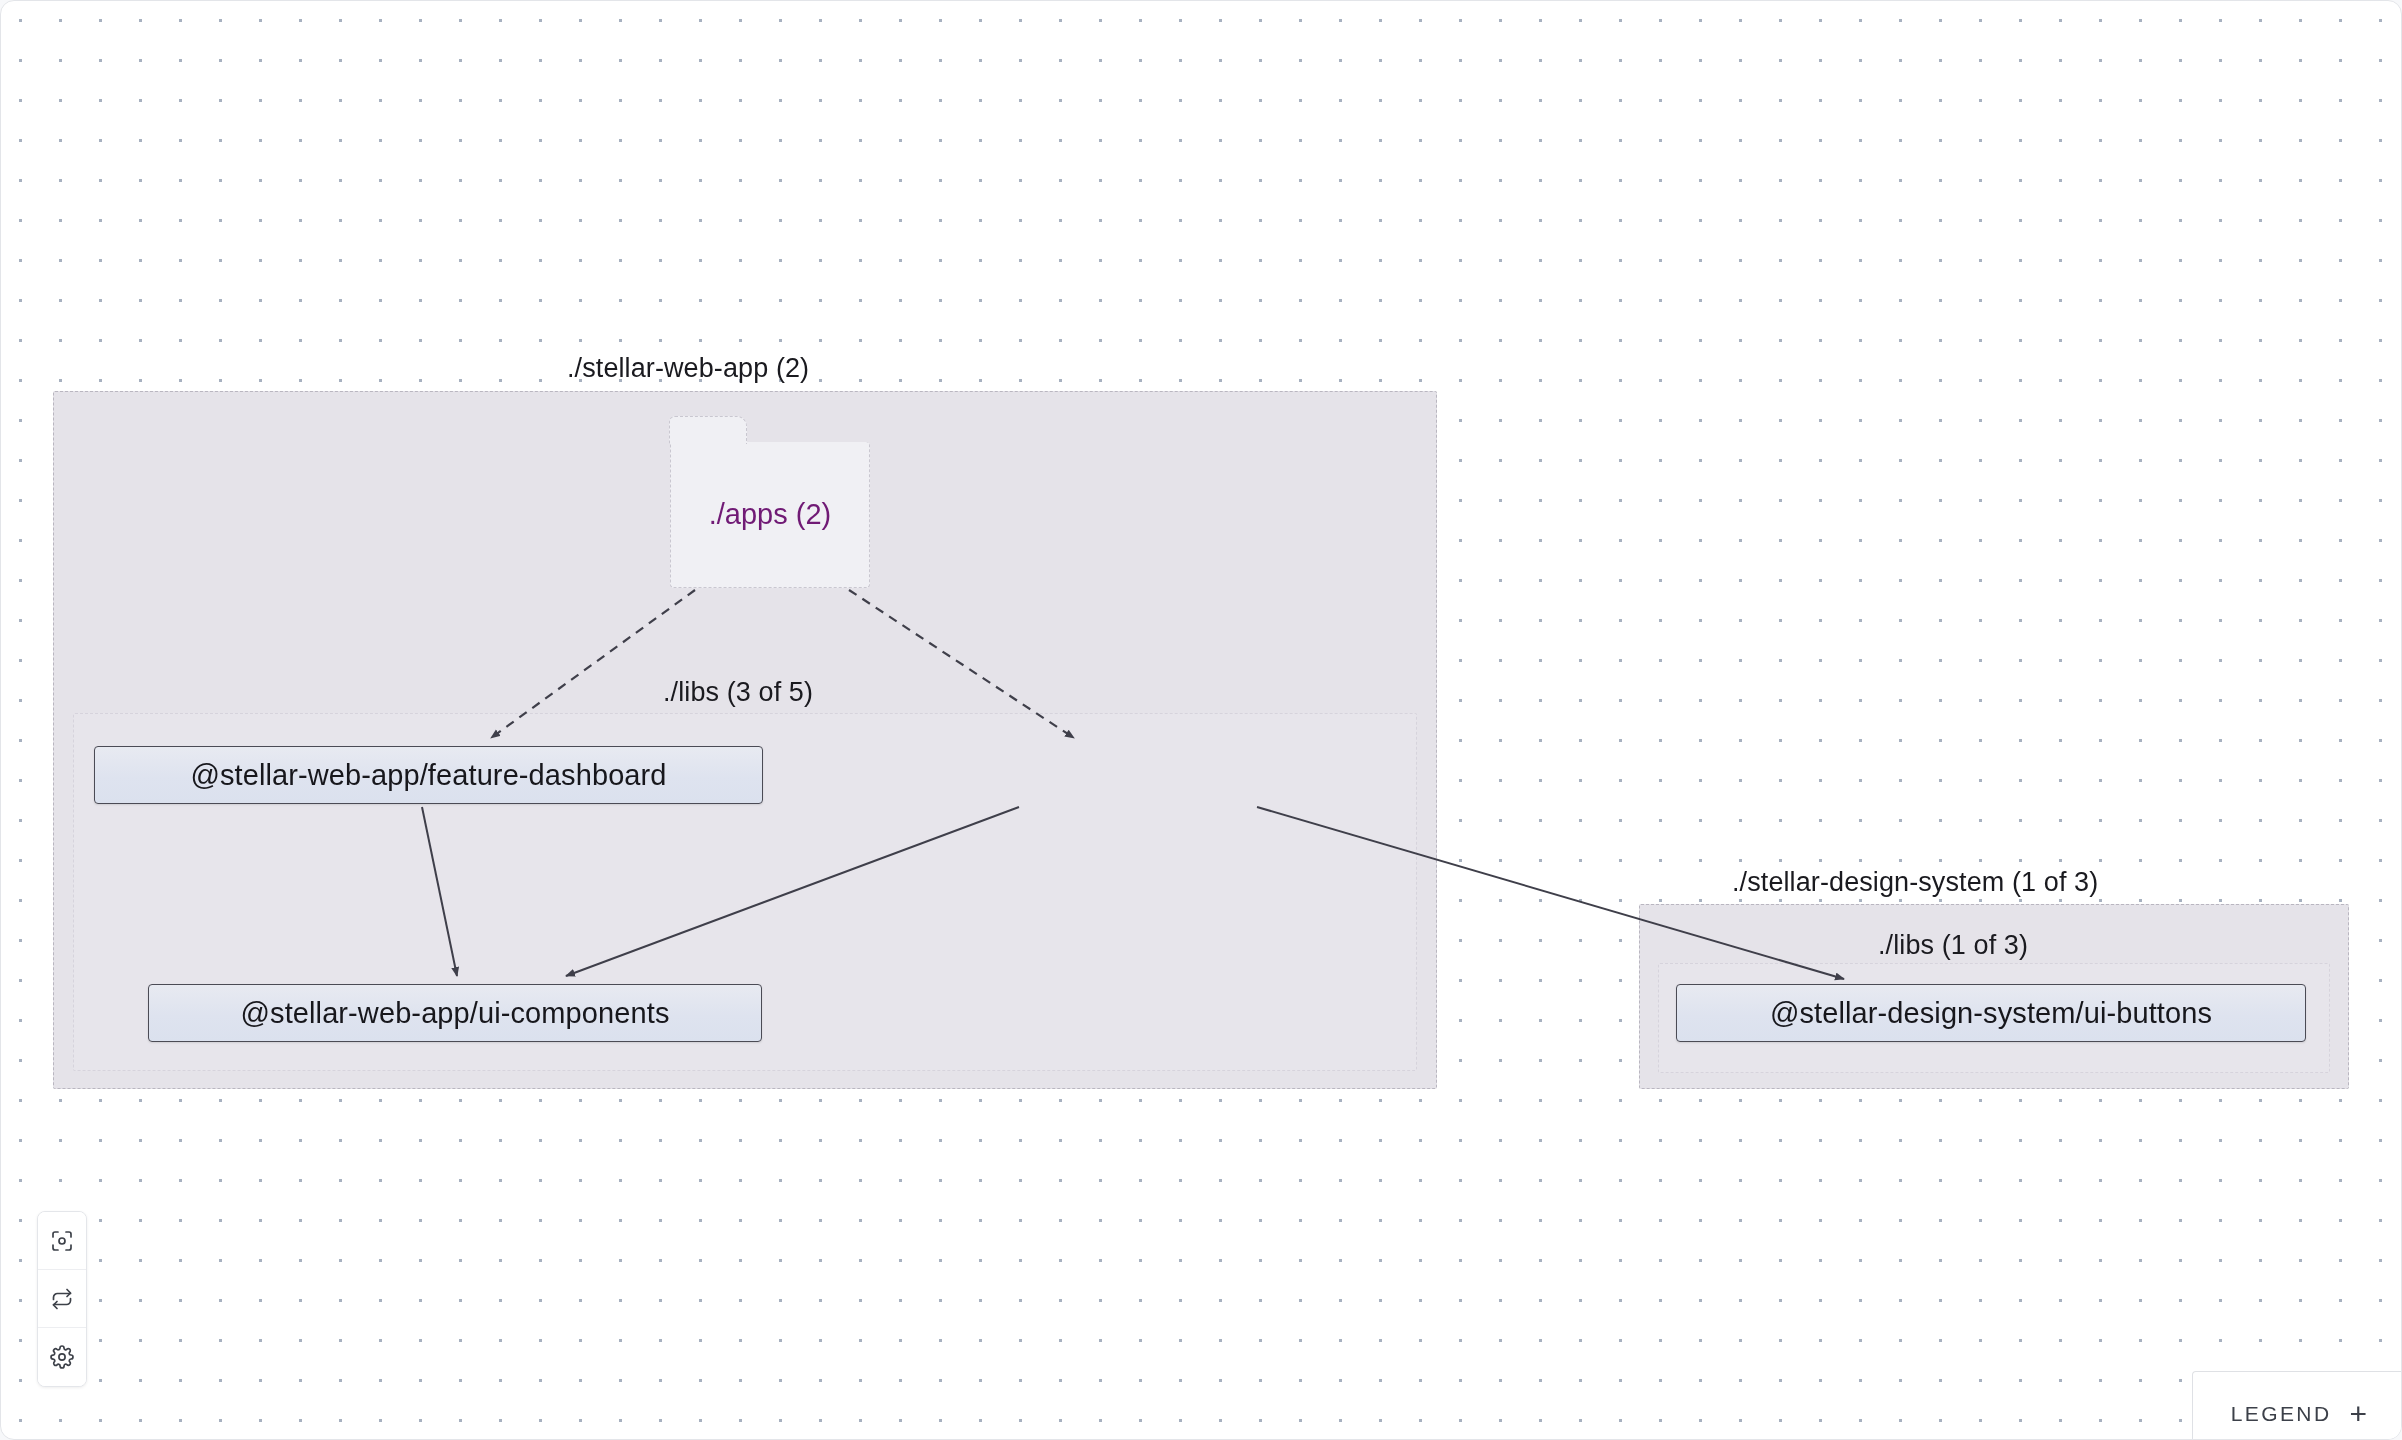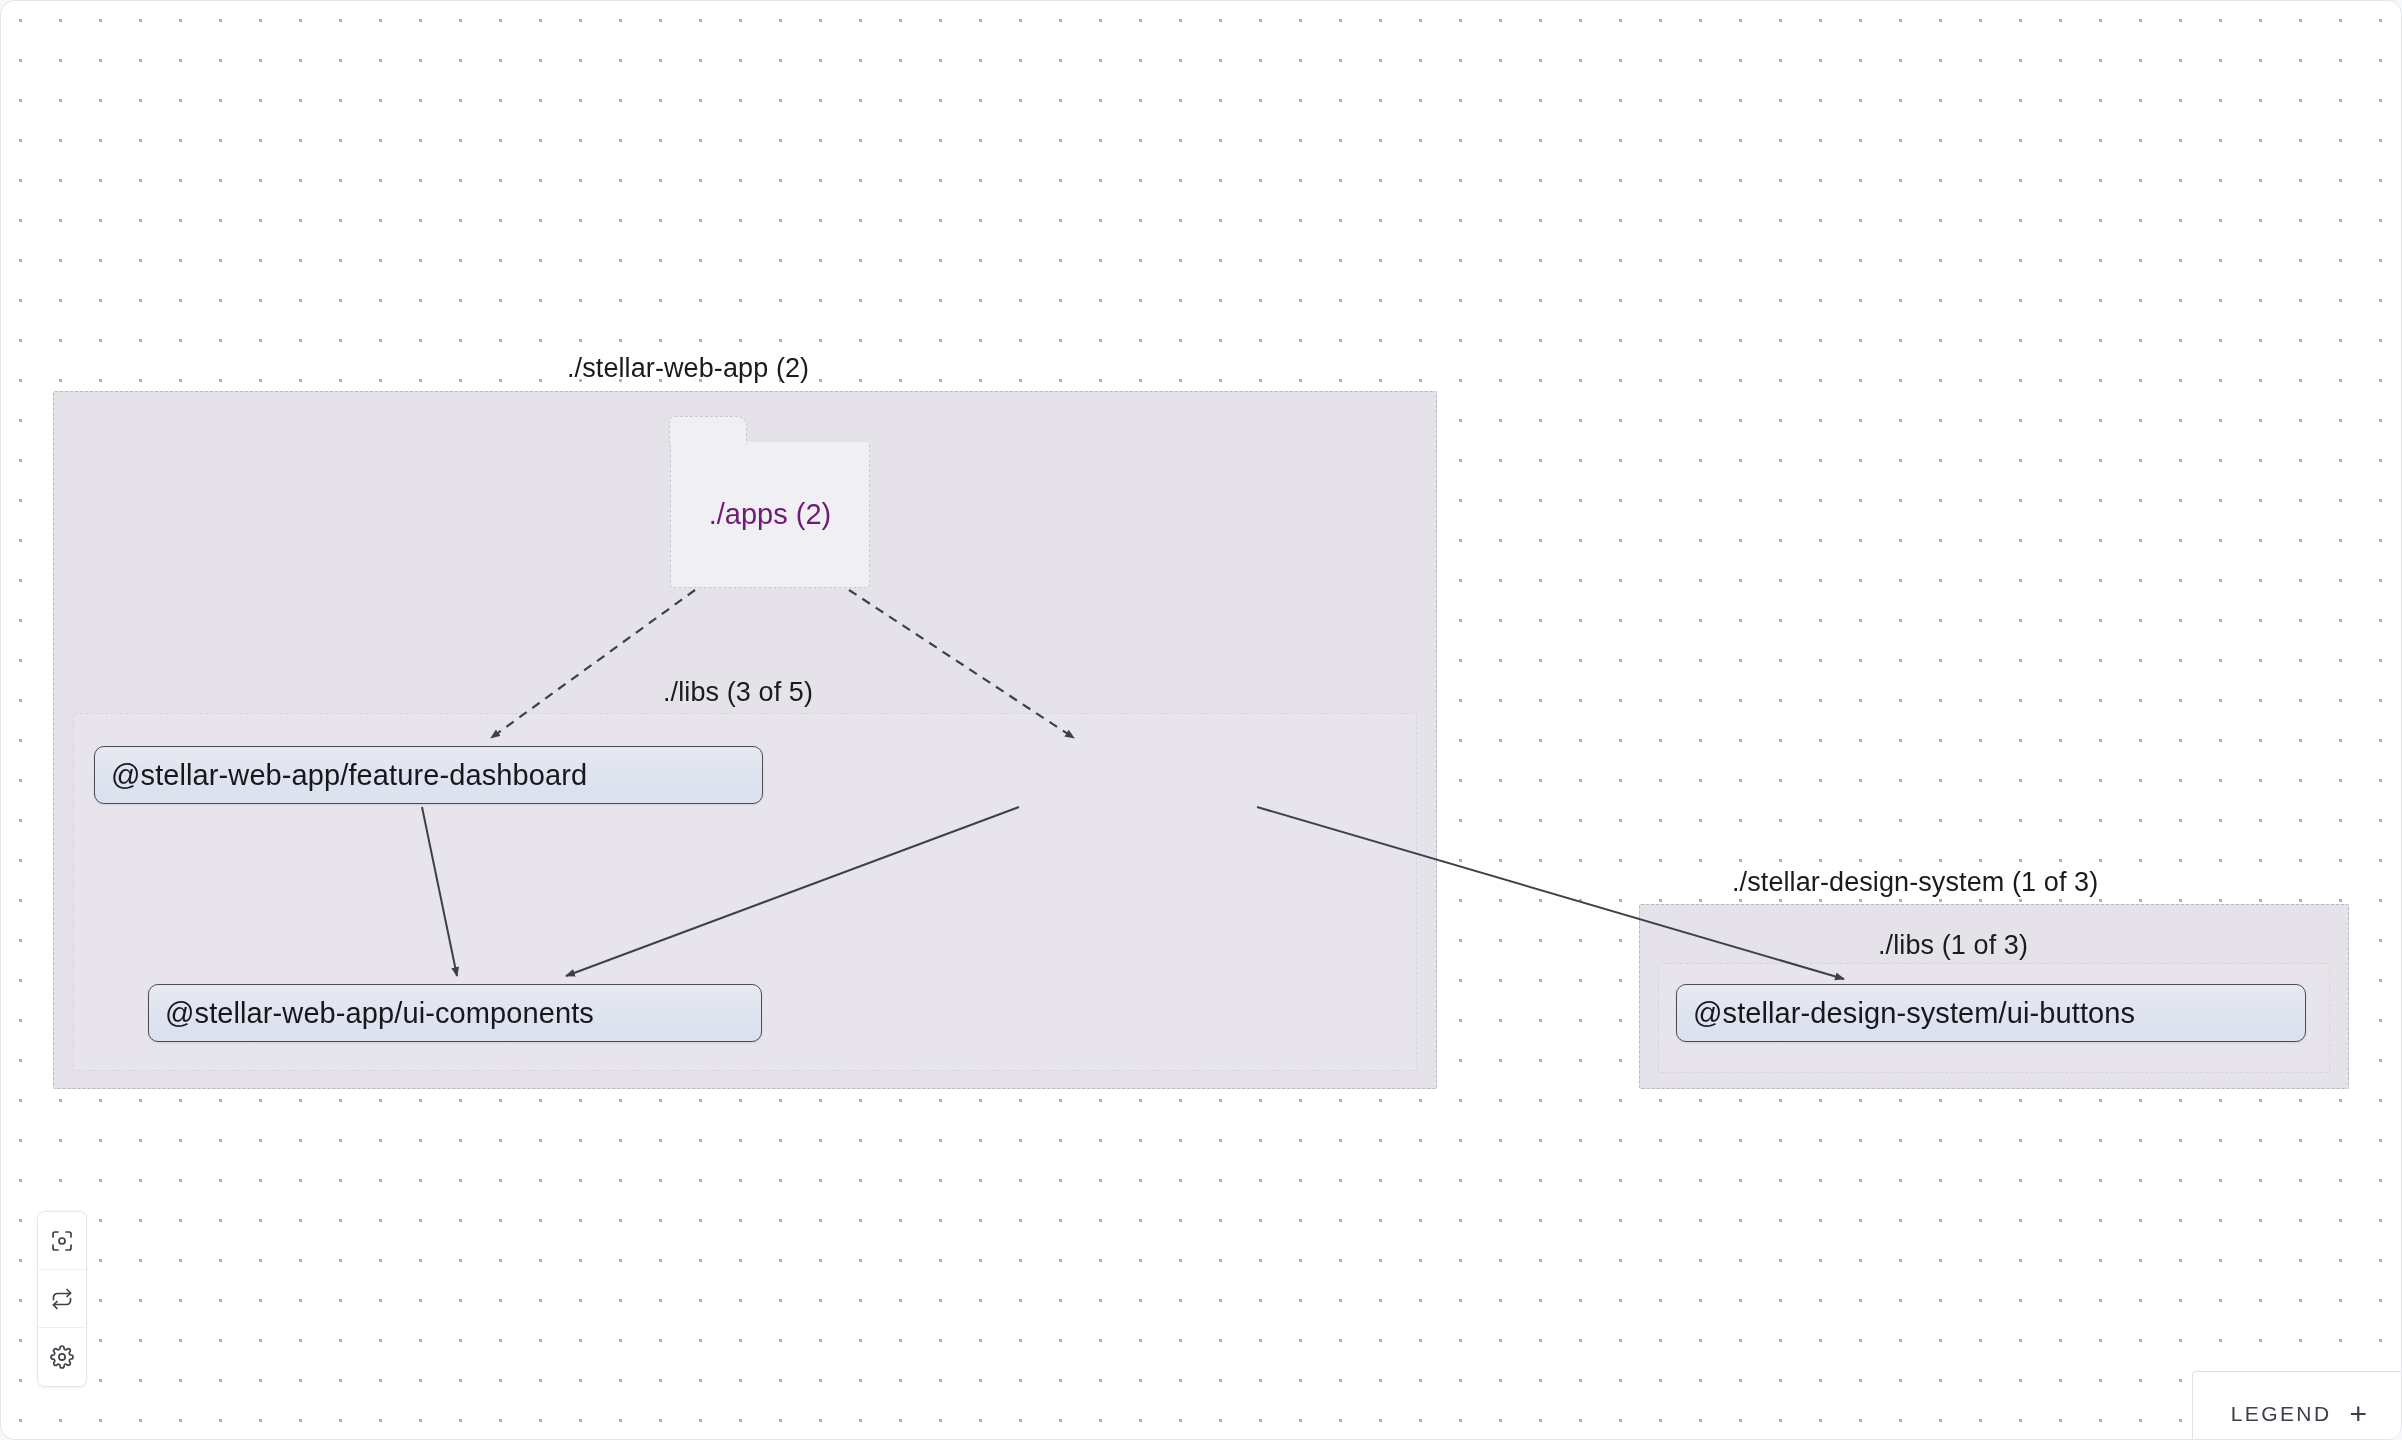--- a/index.html
+++ b/index.html
@@ -72,23 +72,24 @@
     white-space: nowrap;
     position: relative;
     z-index: 2;
   }
 
   
   .node {
     position: absolute;
     display: flex;
     align-items: center;
+    justify-content: center;
     background: linear-gradient(180deg, #e8eaf1 0%, #dee3ef 55%, #dbe1ee 100%);
     border: 1.7px solid #4b4b55;
-    border-radius: 10px;
+    border-radius: 4px;
     box-shadow: 0 1px 2px rgba(0,0,0,0.10);
     padding: 0 16px;
   }
   .node-label {
     font-size: 29px;
     color: #17171c;
     white-space: nowrap;
     letter-spacing: 0.1px;
   }
 

